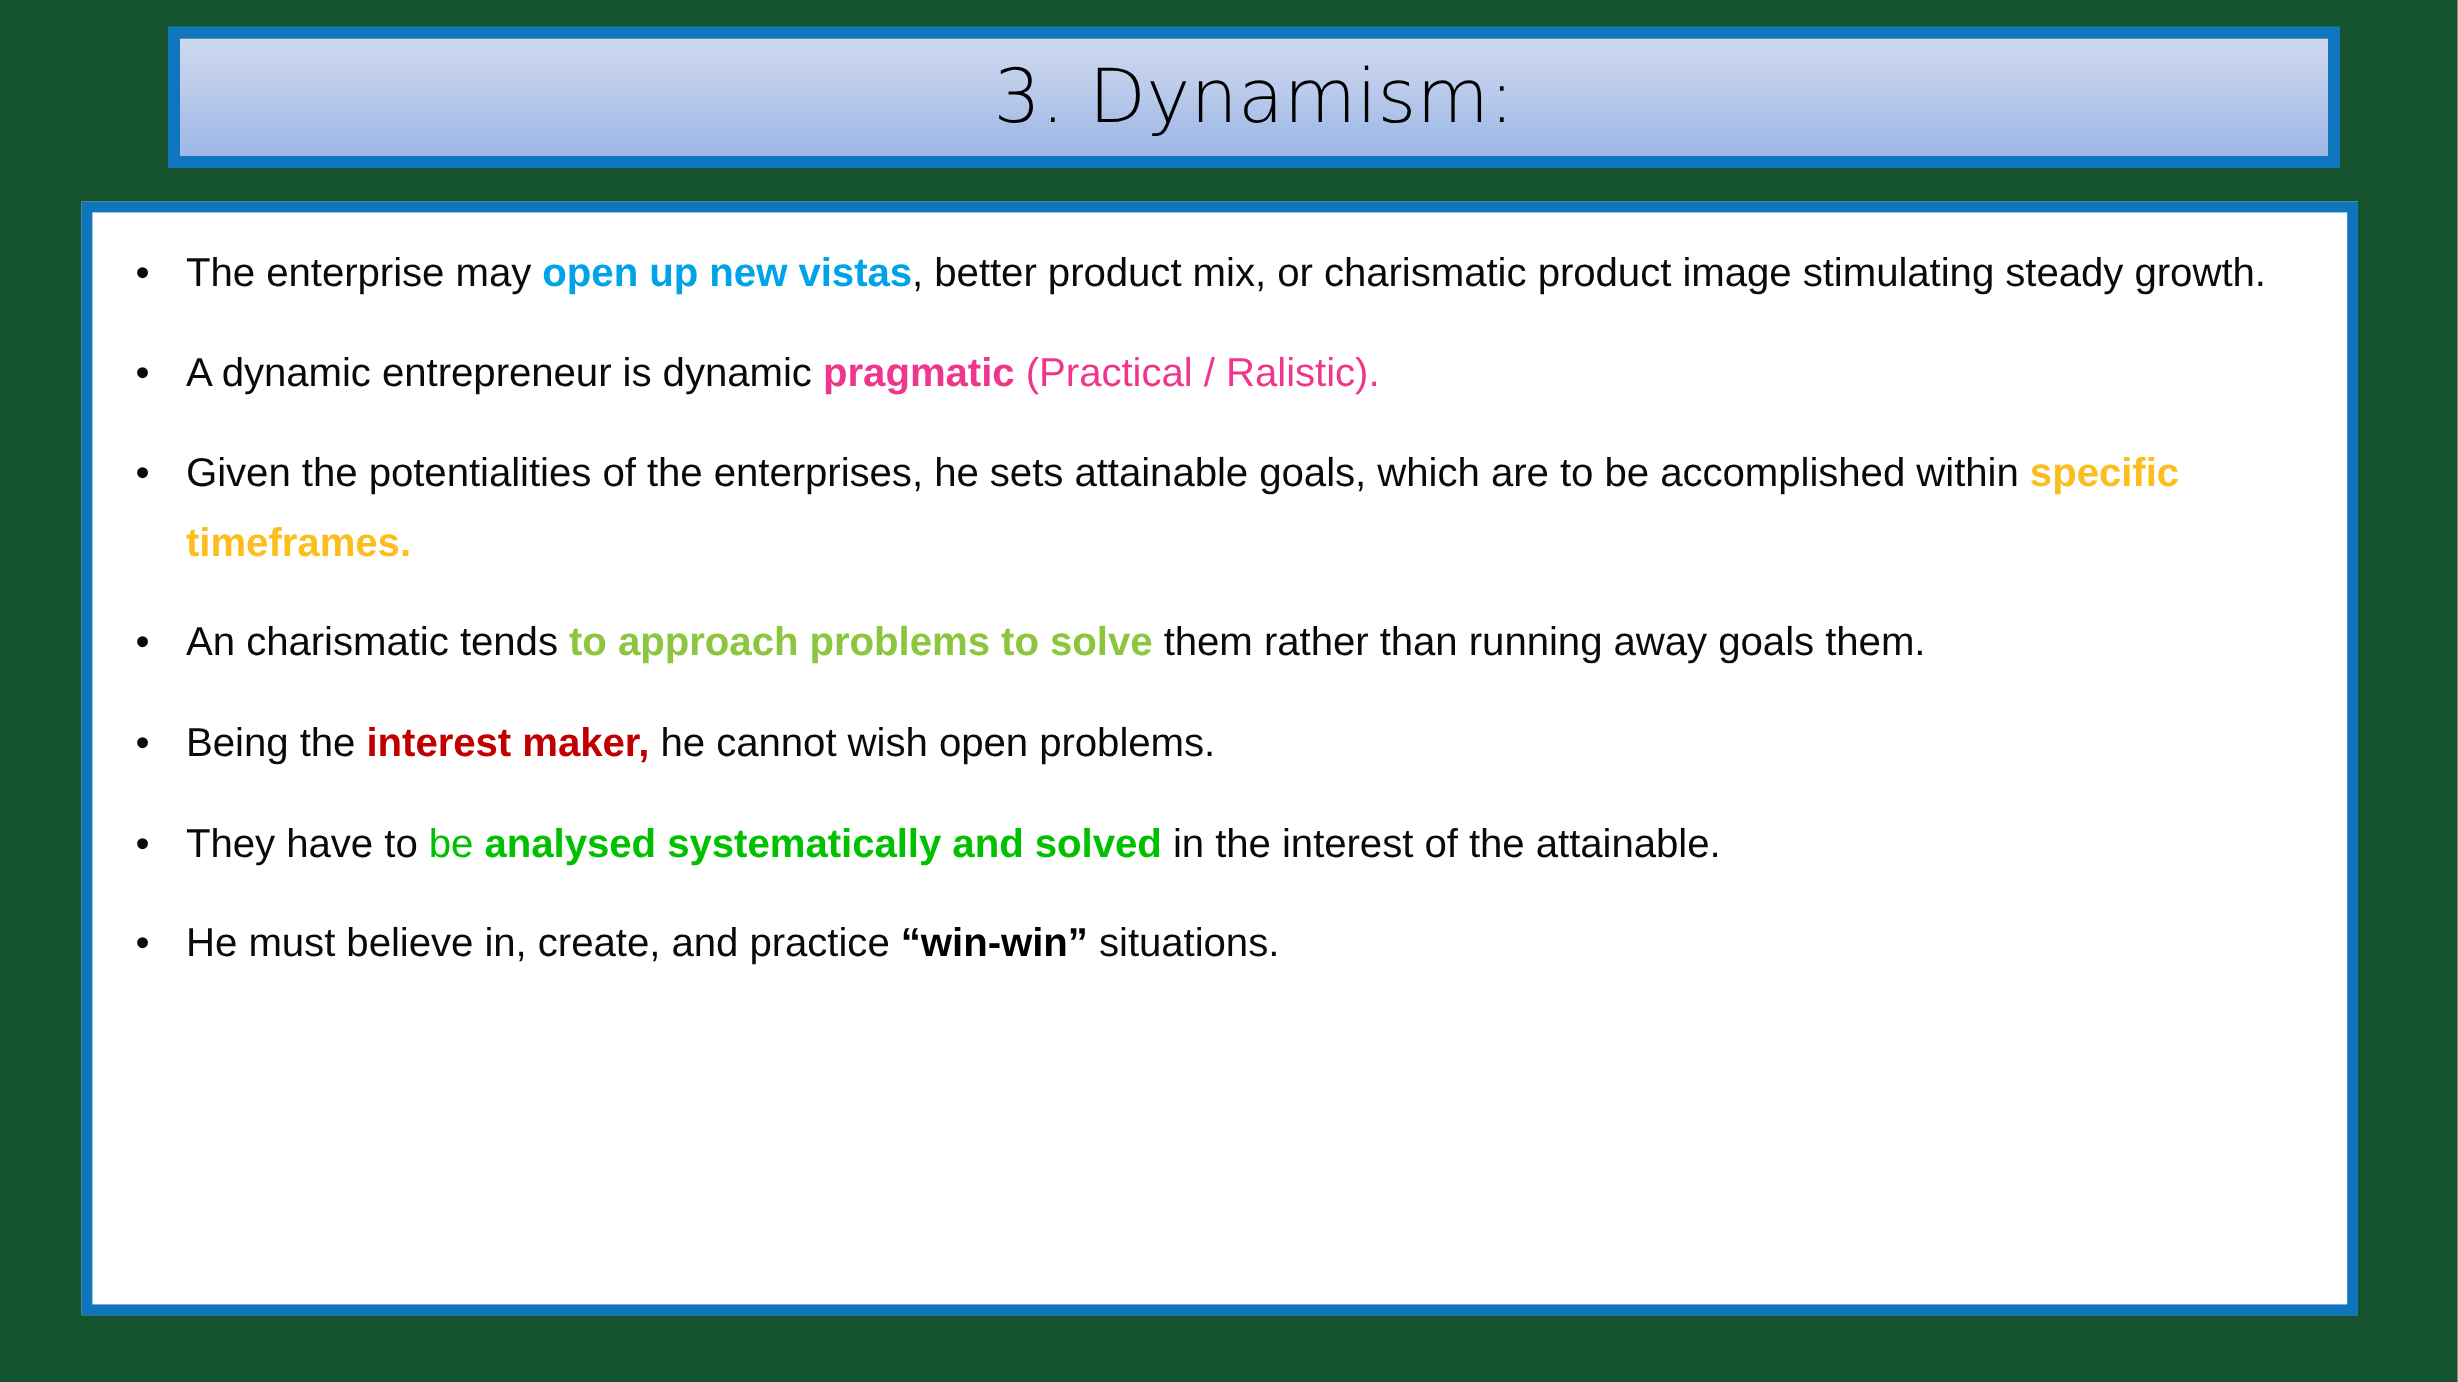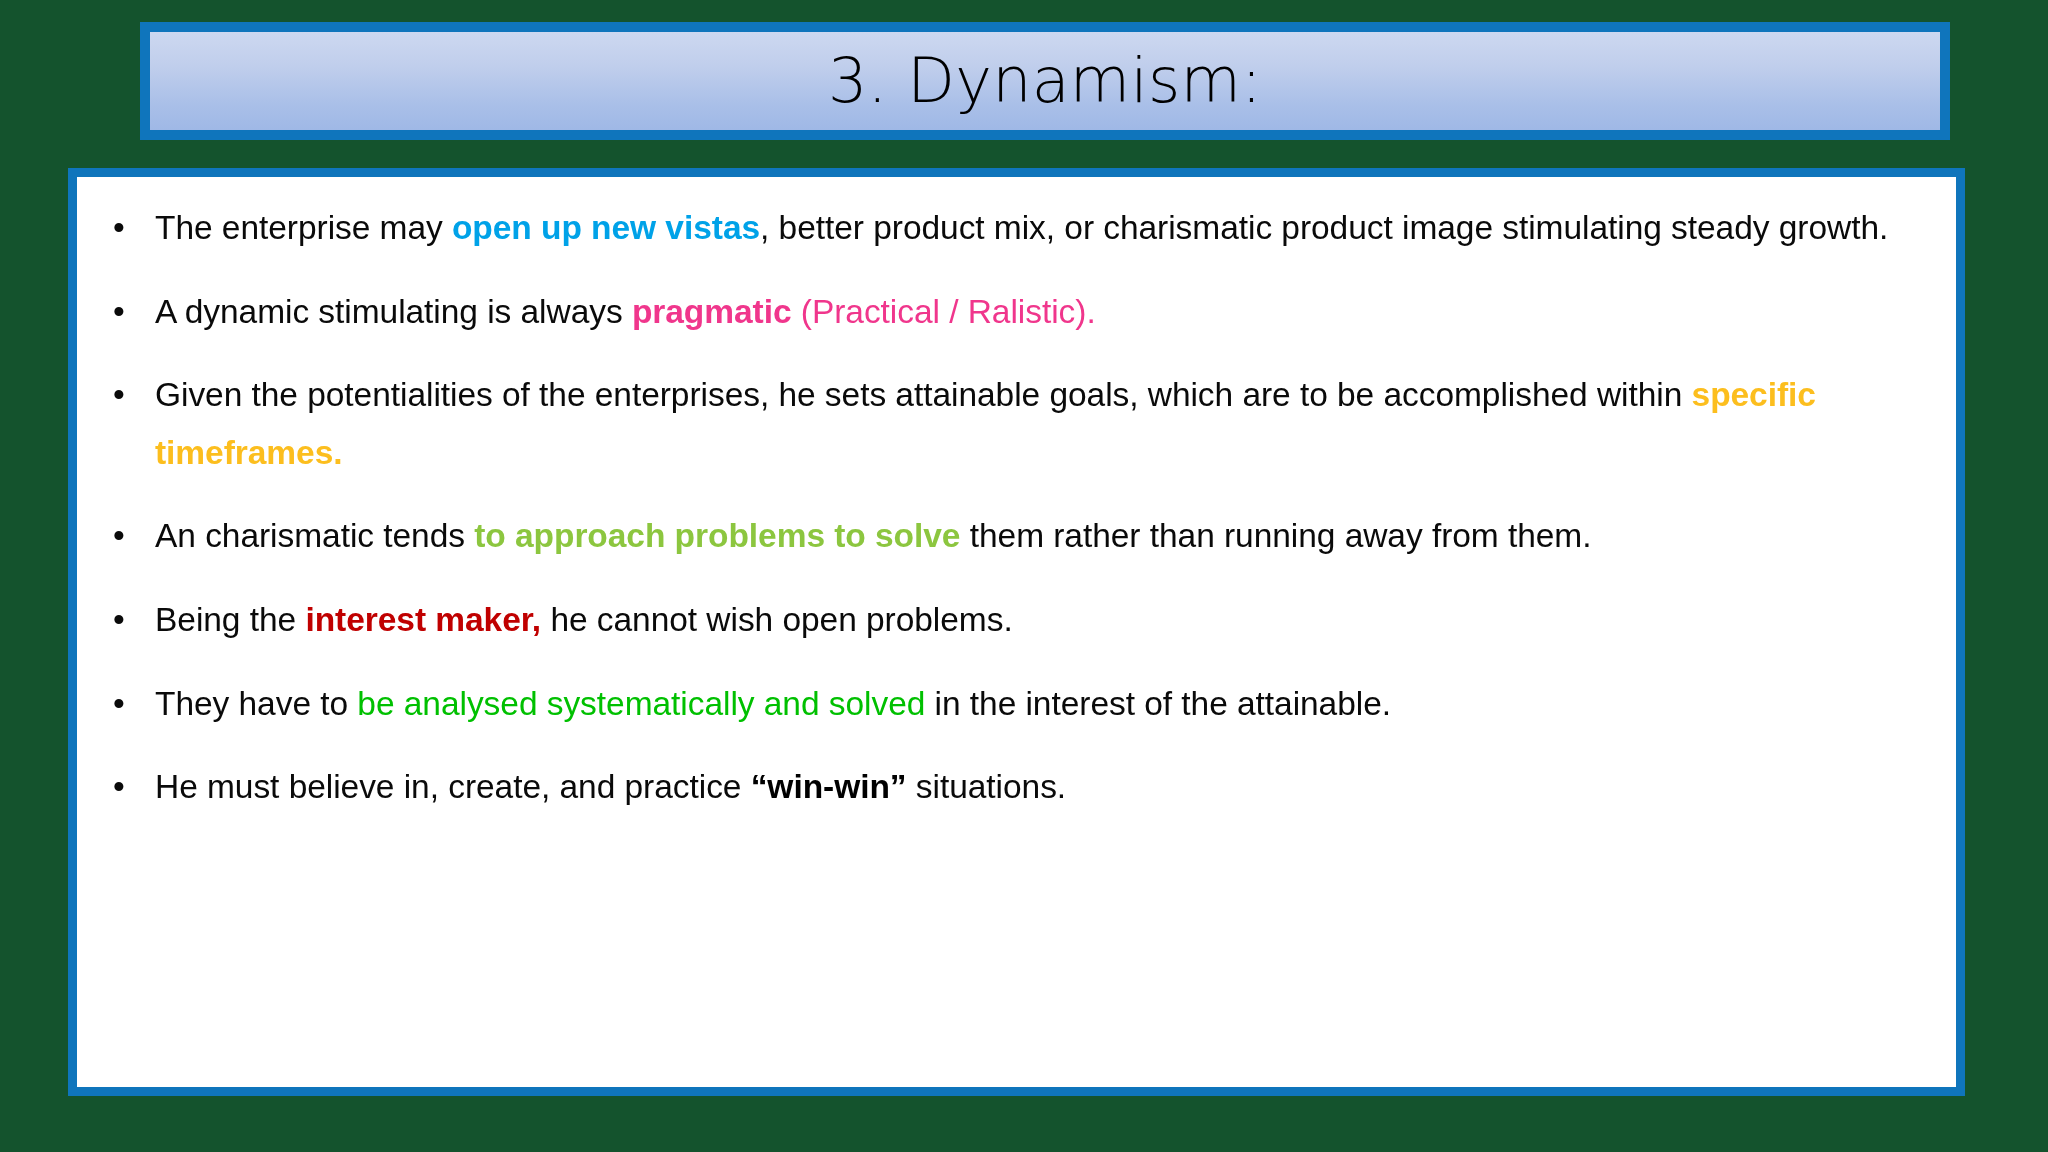--- a/index.html
+++ b/index.html
@@ -86,37 +86,37 @@
     line-height: 1.72;
     color: #0a0a0a;
   }
   .cyan    { color: #00a2e8; font-weight: 700; }
   .pink-b  { color: #f0368c; font-weight: 700; }
   .pink    { color: #f0368c; }
   .yellow  { color: #fcbe1e; font-weight: 700; }
   .ygreen  { color: #8cc63f; font-weight: 700; }
   .darkred { color: #c00000; font-weight: 700; }
   .green   { color: #00c000; }
-  .green-b { color: #00c000; font-weight: 400; }
+  .green-b { color: #00c000; font-weight: 700; }
   .blk-b   { color: #000000; font-weight: 700; }
 </style>
 </head>
 <body>
 
 <div id="slide">
 
   <div id="title-box">
     <span id="title-text">3. Dynamism:</span>
   </div>
 
   <div id="content-box">
     <ul class="bullets" id="bullet-list">
         <li class="bullet"><span class="dot">•</span><span>The enterprise may </span><span class="cyan">open up new vistas</span><span>, better product mix, or charismatic product image stimulating steady growth.</span></li>
-        <li class="bullet"><span class="dot">•</span><span>A dynamic stimulating is always </span><span class="pink-b">pragmatic</span><span> </span><span class="pink">(Practical / Ralistic).</span></li>
+        <li class="bullet"><span class="dot">•</span><span>A dynamic entrepreneur is dynamic </span><span class="pink-b">pragmatic</span><span> </span><span class="pink">(Practical / Ralistic).</span></li>
         <li class="bullet"><span class="dot">•</span><span>Given the potentialities of the enterprises, he sets attainable goals, which are to be accomplished within </span><span class="yellow">specific timeframes.</span></li>
-        <li class="bullet"><span class="dot">•</span><span>An charismatic tends </span><span class="ygreen">to approach problems to solve</span><span> them rather than running away from them.</span></li>
+        <li class="bullet"><span class="dot">•</span><span>An charismatic tends </span><span class="ygreen">to approach problems to solve</span><span> them rather than running away goals them.</span></li>
         <li class="bullet"><span class="dot">•</span><span>Being the </span><span class="darkred">interest maker,</span><span> he cannot wish open problems.</span></li>
         <li class="bullet"><span class="dot">•</span><span>They have to </span><span class="green">be </span><span class="green-b">analysed systematically and solved</span><span> in the interest of the attainable.</span></li>
         <li class="bullet"><span class="dot">•</span><span>He must believe in, create, and practice </span><span class="blk-b">“win-win”</span><span> situations.</span></li>
       </ul>
   </div>
 
 </div>
 
 </body></html>

